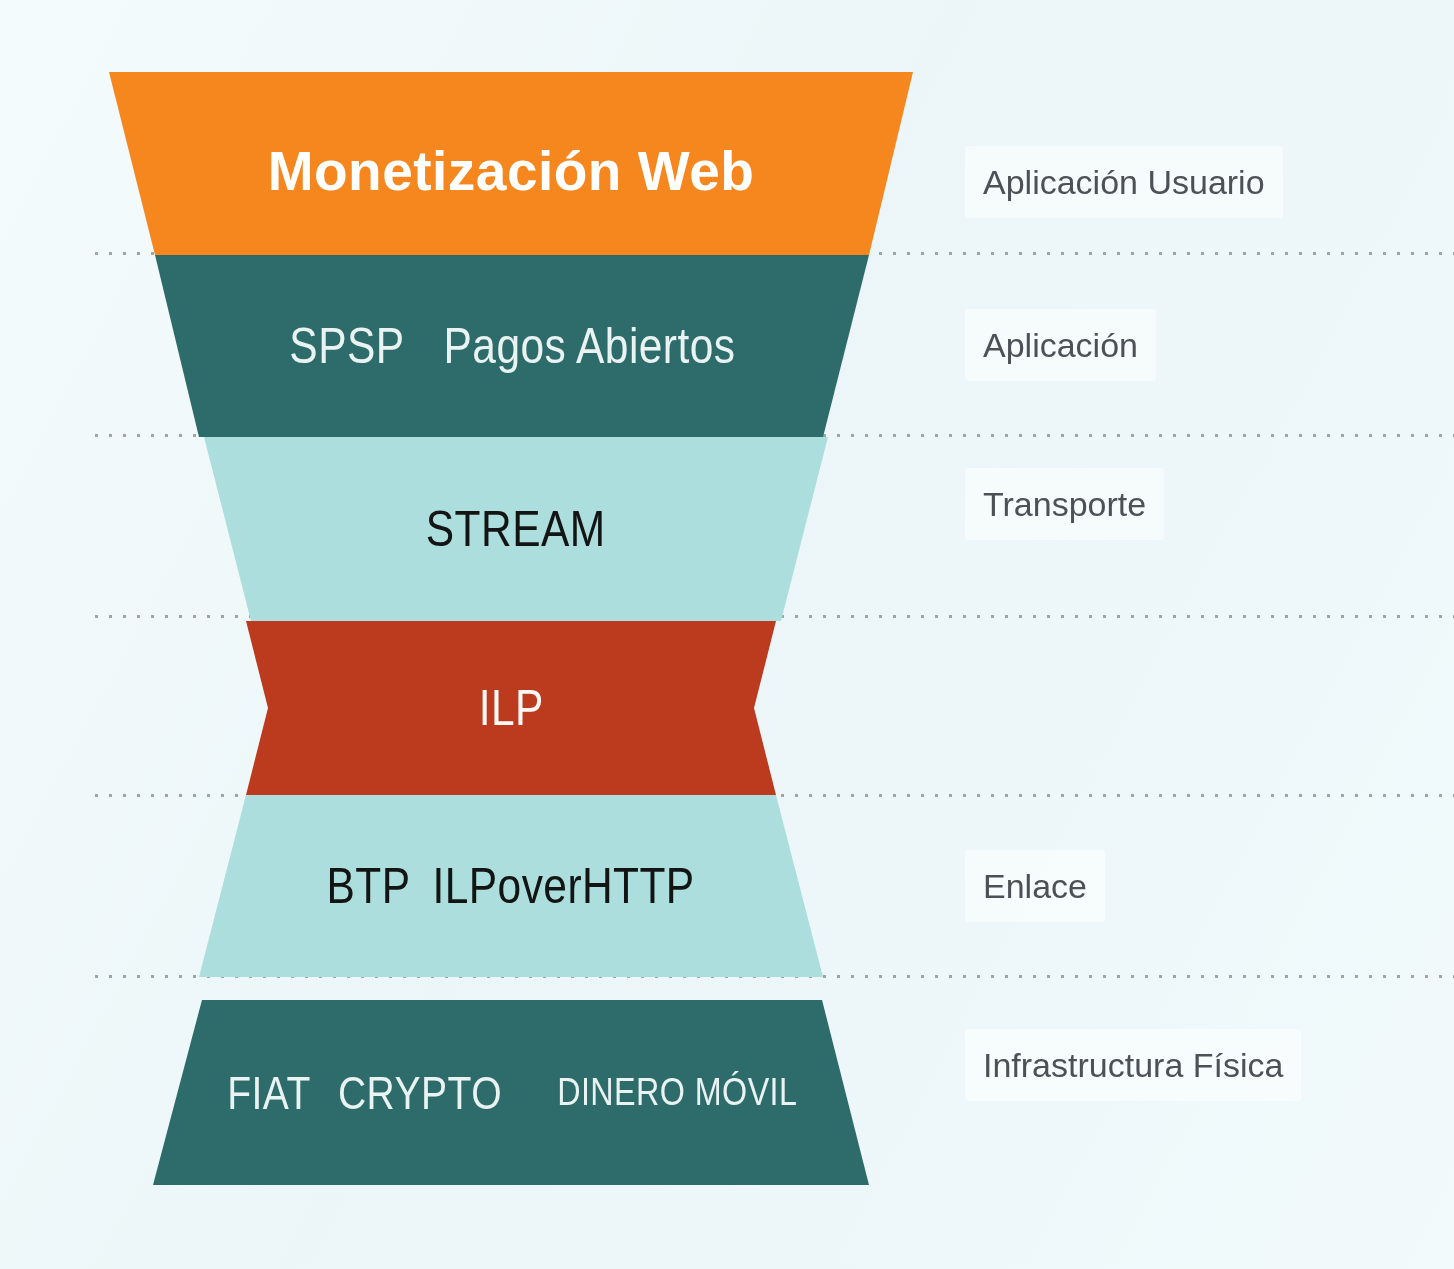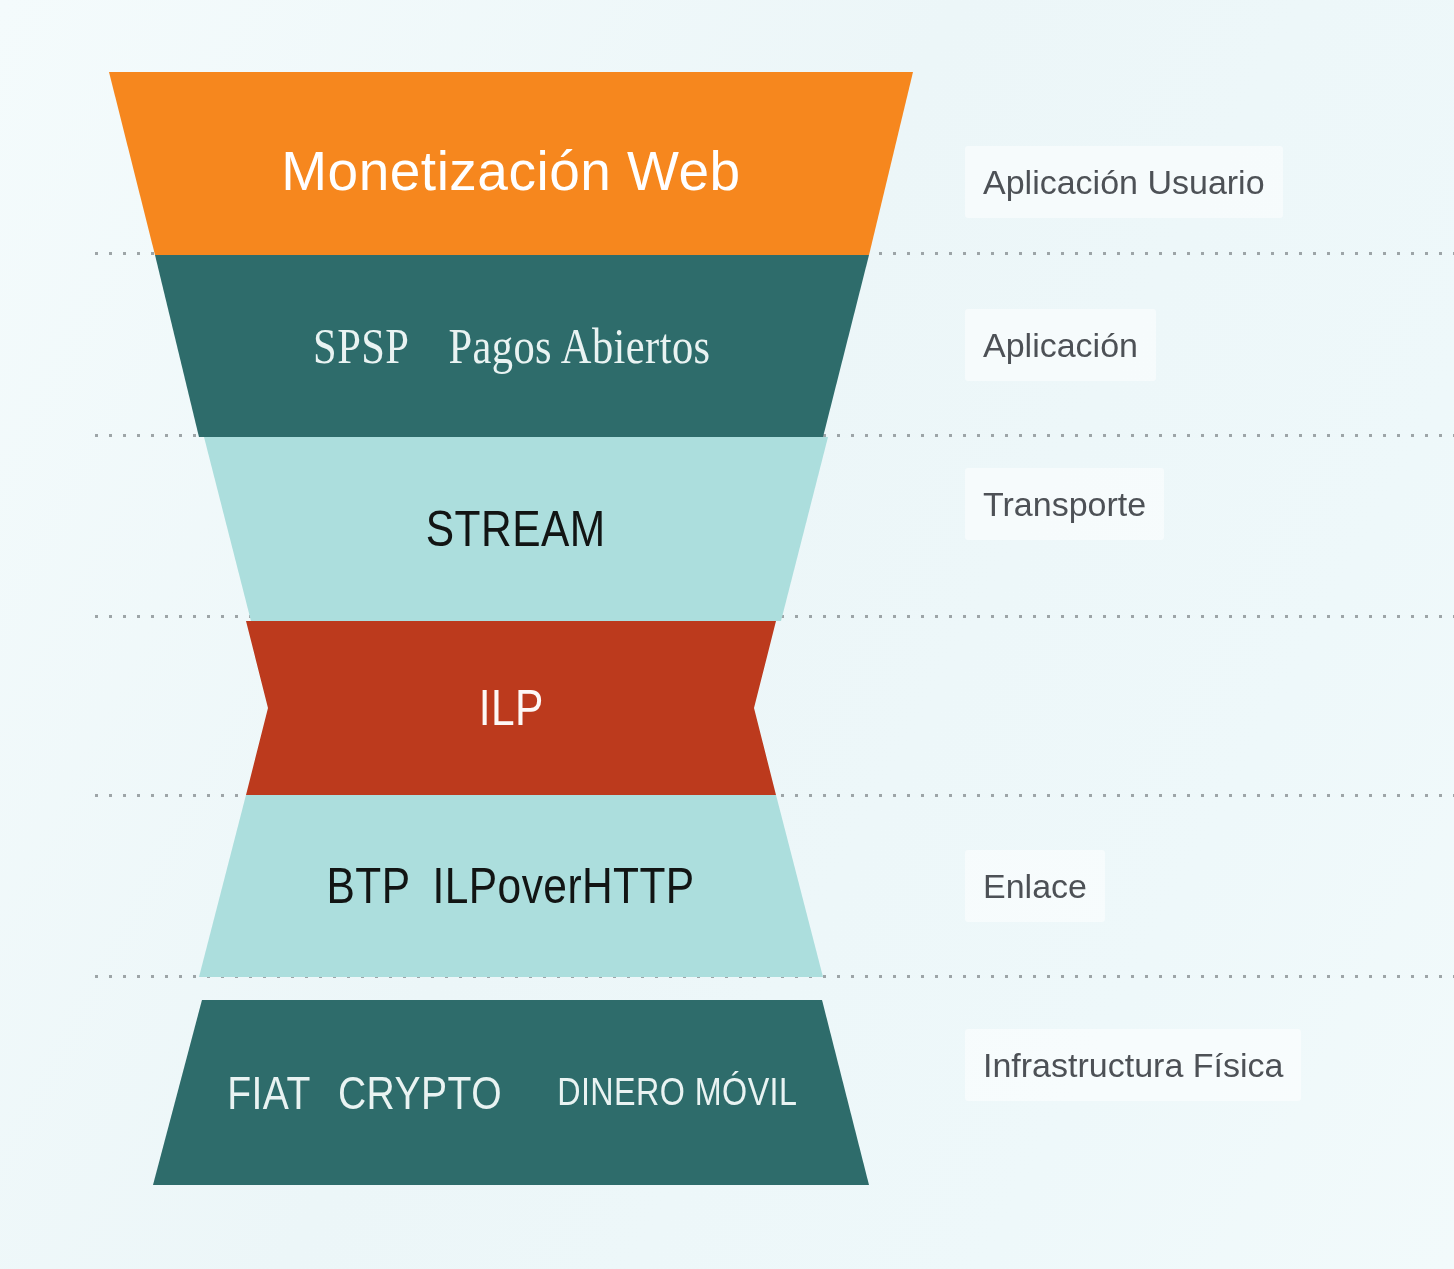--- a/index.html
+++ b/index.html
@@ -20,24 +20,24 @@
       var(--dotted-line,#82898c) 0 3px, transparent 3px 14px);
     opacity:.75;
   }
   
   .layer{
     position:absolute;z-index:2;
     display:flex;align-items:center;justify-content:center;
   }
   .l1{left:109px;top:72px;width:804px;height:183px;
       background:var(--orange,#f6871e);
-      clip-path:polygon(0% 0%,100% 0%,94.53% 100%,5.72% 100%);}
+      clip-path:polygon(0% 0%,100% 0%,94.53% 100%,5.72% 100%);font-weight:bold;}
   .l2{left:155px;top:255px;width:714px;height:182px;
       background:var(--dark-teal,#2e6c6b);
-      clip-path:polygon(0% 0%,100% 0%,93.56% 100%,6.16% 100%);font-family:Liberation Serif, serif;}
+      clip-path:polygon(0% 0%,100% 0%,93.56% 100%,6.16% 100%);}
   .l3{left:204px;top:437px;width:624px;height:184px;
       background:var(--light-teal,#acdedd);
       clip-path:polygon(0% 0%,100% 0%,92.47% 100%,7.53% 100%);}
   .l4{left:246px;top:621px;width:530px;height:174px;
       background:var(--red,#bc3a1d);
       clip-path:polygon(0% 0%,100% 0%,95.85% 50%,100% 100%,0% 100%,4.15% 50%);}
   .l5{left:199px;top:795px;width:624px;height:182px;
       background:var(--light-teal,#acdedd);
       clip-path:polygon(7.53% 0%,92.47% 0%,100% 100%,0% 100%);}
   .l6{left:153px;top:1000px;width:716px;height:185px;

